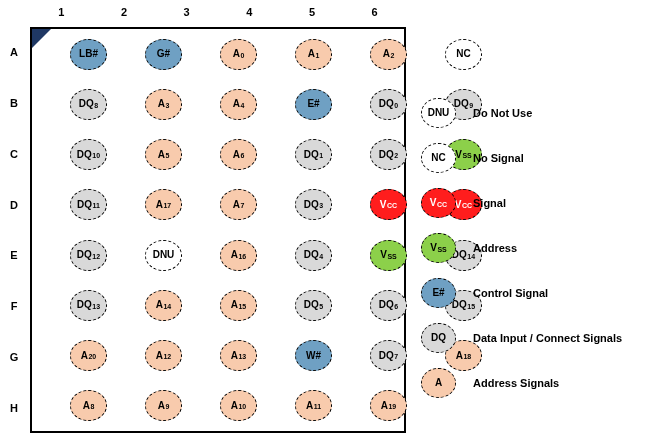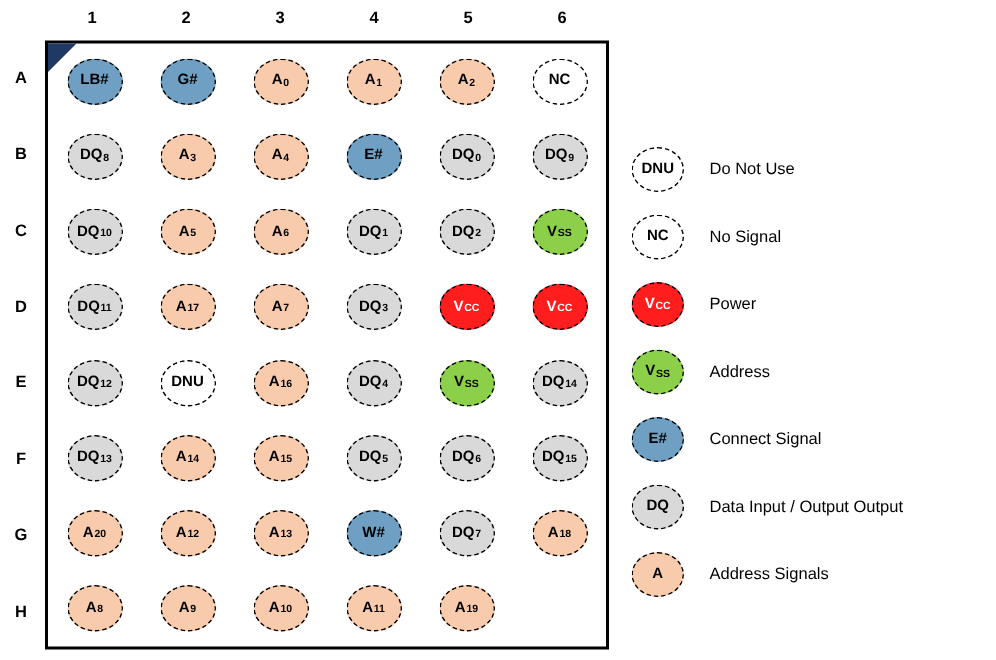--- a/index.html
+++ b/index.html
@@ -33,21 +33,21 @@
     border-top: 19px solid #1f3864;
     border-right: 19px solid transparent;
   }
   .pin-grid {
     display: grid;
     width: 100%;
     height: 100%;
     grid-template-columns: repeat(6, 1fr);
     grid-template-rows: repeat(8, 1fr);
   }
-  .cell { display: flex; align-items: center; justify-content: center; }
+  .cell { display: flex; align-items: center; justify-content: center; margin-left: 38px; }
 
   .pin {
     width: 37px;
     height: 31px;
     border: 1.6px dashed #000;
     border-radius: 50%;
     display: inline-flex;
     align-items: center;
     justify-content: center;
     font-weight: bold;
@@ -87,21 +87,21 @@
   .legend {
     position: absolute;
     left: 421px;
     top: 98px;
     display: flex;
     flex-direction: column;
     gap: 15px;
   }
   .legend-item { display: flex; align-items: center; gap: 17px; }
   .legend-pin { width: 35px; height: 30px; flex: 0 0 auto; }
-  .legend-label { font-weight: normal; font-size: 11px; color: #000; white-space: nowrap; }
+  .legend-label { font-weight: bold; font-size: 11px; color: #000; white-space: nowrap; }
 </style>
 </head>
 <body>
 
 <div class="canvas">
 
   <div class="col-headers">
       <div class="hdr">1</div>
       <div class="hdr">2</div>
       <div class="hdr">3</div>
@@ -414,40 +414,40 @@
         <div class="pin legend-pin" style="background: rgb(255, 255, 255);">
           <span>NC</span>
         </div>
         <div class="legend-label">No Signal</div>
       </div>
       <div class="legend-item">
         <div class="pin legend-pin light-text" style="background: rgb(255, 29, 29);">
           <span>V</span>
           <sub>CC</sub>
         </div>
-        <div class="legend-label">Power</div>
+        <div class="legend-label">Signal</div>
       </div>
       <div class="legend-item">
         <div class="pin legend-pin" style="background: rgb(140, 208, 74);">
           <span>V</span>
           <sub>SS</sub>
         </div>
         <div class="legend-label">Address</div>
       </div>
       <div class="legend-item">
         <div class="pin legend-pin" style="background: rgb(111, 160, 195);">
           <span>E#</span>
         </div>
-        <div class="legend-label">Connect Signal</div>
+        <div class="legend-label">Control Signal</div>
       </div>
       <div class="legend-item">
         <div class="pin legend-pin" style="background: rgb(217, 217, 217);">
           <span>DQ</span>
         </div>
-        <div class="legend-label">Data Input / Output Output</div>
+        <div class="legend-label">Data Input / Connect Signals</div>
       </div>
       <div class="legend-item">
         <div class="pin legend-pin" style="background: rgb(248, 203, 173);">
           <span>A</span>
         </div>
         <div class="legend-label">Address Signals</div>
       </div>
     </div>
 
 </div>

